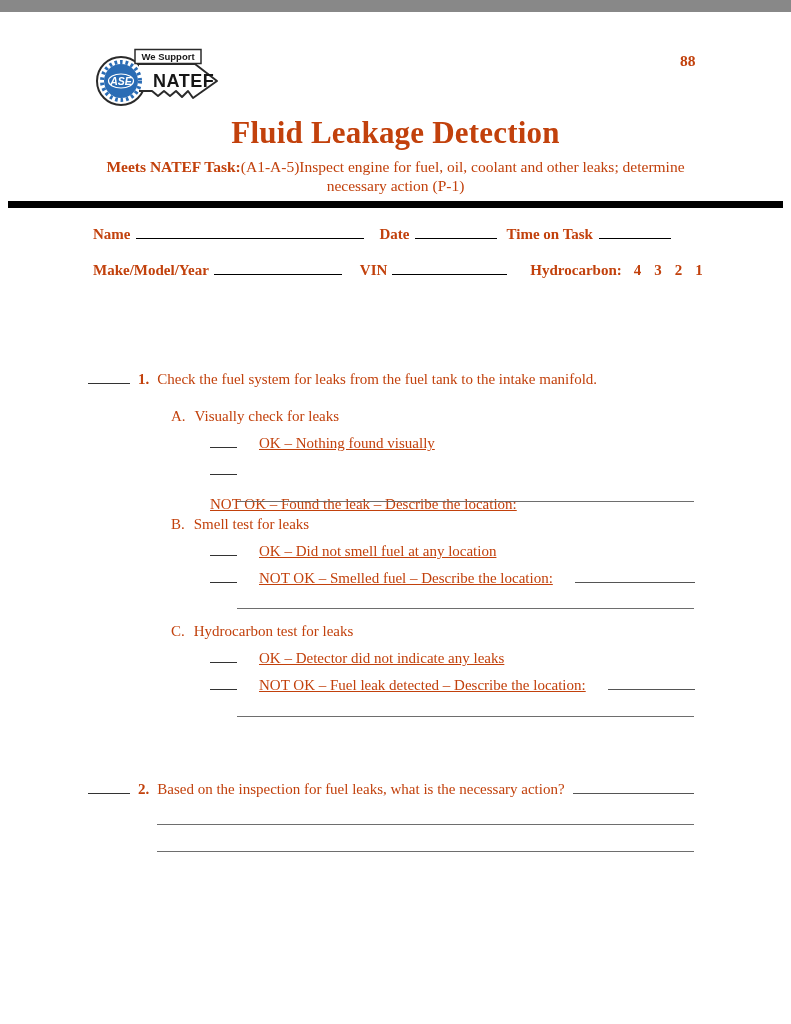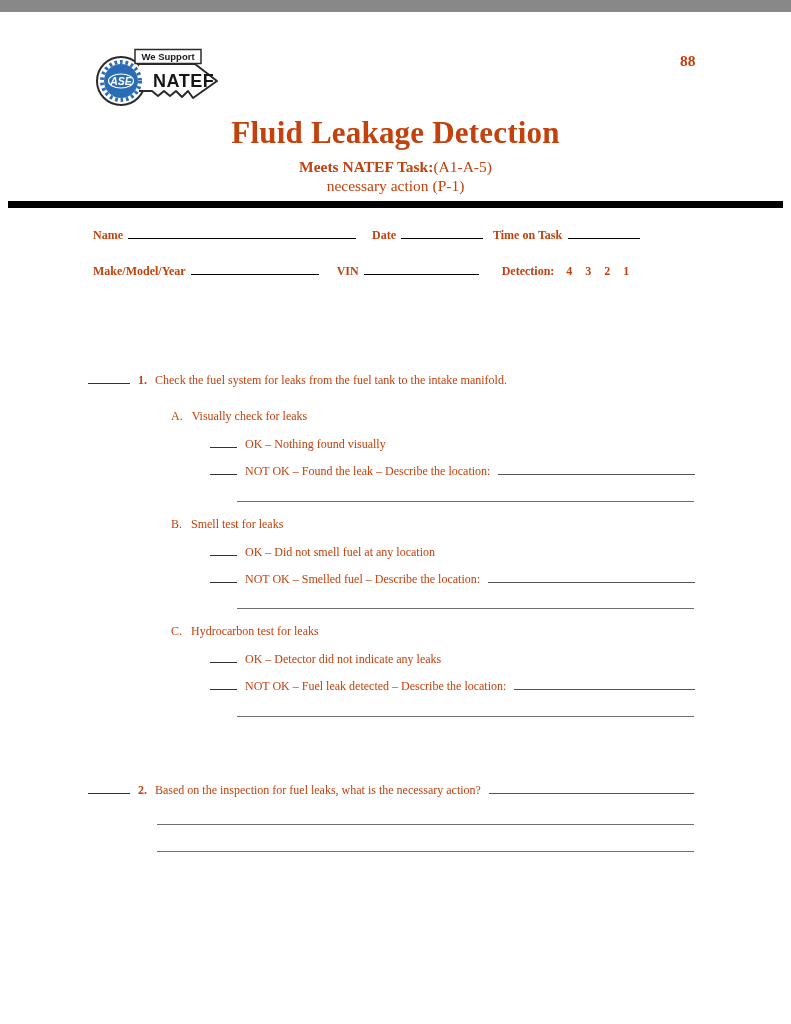--- a/index.html
+++ b/index.html
@@ -3,35 +3,35 @@
 <meta charset="utf-8">
 <style>
   * { margin:0; padding:0; box-sizing:border-box; }
   html,body { background:#888; }
   .page {
     position:relative; width:791px; height:1024px; background:#fff;
     margin:12px auto; overflow:hidden;
     font-family:"Liberation Serif", serif; color:#c2410c;
   }
   .row { position:absolute; display:flex; align-items:baseline; white-space:nowrap;
-         font-size:12px; line-height:18px; }
+         font-size:15px; line-height:18px; }
   .b { font-weight:bold; }
   .blank { display:inline-block; height:14px; border-bottom:1.9px solid #000; margin-bottom:-2px; }
   .blank.thin { border-bottom-width:1.4px; border-color:#333; }
   .fill { flex:1; height:14px; border-bottom:1.4px solid #555; margin-bottom:-2px; }
   .wline { position:absolute; height:0; border-top:1.5px solid #6e6e6e; }
   .title { position:absolute; top:103px; left:0; width:791px; text-align:center;
            font-size:31px; font-weight:bold; letter-spacing:0.2px; }
   .taskline { position:absolute; left:0; width:791px; display:flex; justify-content:center;
               font-size:15.5px; line-height:19px; white-space:nowrap; }
   .rule { position:absolute; top:189px; left:8px; width:775px; height:7px; background:#000; }
   .pagenum { position:absolute; top:40px; left:680px; font-size:15.5px; font-weight:bold; }
   .qrow { gap:8px; }
   .sec-head { gap:9px; }
-  .sub { width:485px; gap:8px; }
+  .sub { width:485px; gap:22px;text-decoration:underline; }
   .logo-svg { position:absolute; top:36px; left:95px; }
 </style>
 </head>
 <body>
 
 <div class="page">
 
   <svg class="logo-svg" width="128" height="62" viewBox="0 0 128 62">
 
     <circle cx="26" cy="33" r="24" fill="#fff" stroke="#2b2b2b" stroke-width="2"></circle>
@@ -49,20 +49,21 @@
     <text x="58" y="39" font-family="Liberation Sans, sans-serif" font-size="18" font-weight="bold" letter-spacing="0.5" fill="#161616">NATEF</text>
   </svg>
 
   <div class="pagenum">88</div>
 
   <div class="title">Fluid Leakage Detection</div>
 
   <div class="taskline" style="top:145px;">
     <span class="b">Meets NATEF Task:</span>
     <span>(A1-A-5)</span>
+    <span>Inspect engine for fuel, oil, coolant and other leaks; determine</span>
   </div>
   <div class="taskline" style="top:164px;">
     <span>necessary action (P-1)</span>
   </div>
 
   <div class="rule"></div>
 
   <div class="row" style="top:213px; left:93px;">
     <span class="b">Name</span>
     <span class="blank" style="width:228px; margin-left:5px;"></span>
@@ -70,42 +71,42 @@
     <span class="blank" style="width:82px; margin-left:5px;"></span>
     <span class="b" style="margin-left:10px;">Time on Task</span>
     <span class="blank" style="width:72px; margin-left:6px;"></span>
   </div>
 
   <div class="row" style="top:249px; left:93px;">
     <span class="b">Make/Model/Year</span>
     <span class="blank" style="width:128px; margin-left:5px;"></span>
     <span class="b" style="margin-left:18px;">VIN</span>
     <span class="blank" style="width:115px; margin-left:5px;"></span>
-    <span class="b" style="margin-left:23px;">Detection:</span>
+    <span class="b" style="margin-left:23px;">Hydrocarbon:</span>
     <span class="b" style="margin-left:12px;">4</span>
     <span class="b" style="margin-left:13px;">3</span>
     <span class="b" style="margin-left:13px;">2</span>
     <span class="b" style="margin-left:13px;">1</span>
   </div>
 
   <div class="row qrow" style="top:358px; left:88px; width:606px;">
     <span class="blank thin" style="width:42px;"></span>
     <span class="b">1.</span>
     <span>Check the fuel system for leaks from the fuel tank to the intake manifold.</span>
   </div>
 
   <div class="row sec-head" style="top:395px; left:171px;">
     <span>A.</span>
     <span>Visually check for leaks</span>
   </div>
   <div class="row sub" style="top:422px; left:210px;">
     <span class="blank thin" style="width:27px;"></span>
     <span>OK – Nothing found visually</span>
   </div>
-  <div class="row sub" style="top:449px; left:210px;">
+  <div class="row sub" style="top:449px; left:210px;flex-direction:column;">
     <span class="blank thin" style="width:27px;"></span>
     <span>NOT OK – Found the leak – Describe the location:</span>
     <span class="fill"></span>
   </div>
   <div class="wline" style="top:489px; left:237px; width:457px;"></div>
 
   <div class="row sec-head" style="top:503px; left:171px;">
     <span>B.</span>
     <span>Smell test for leaks</span>
   </div>

